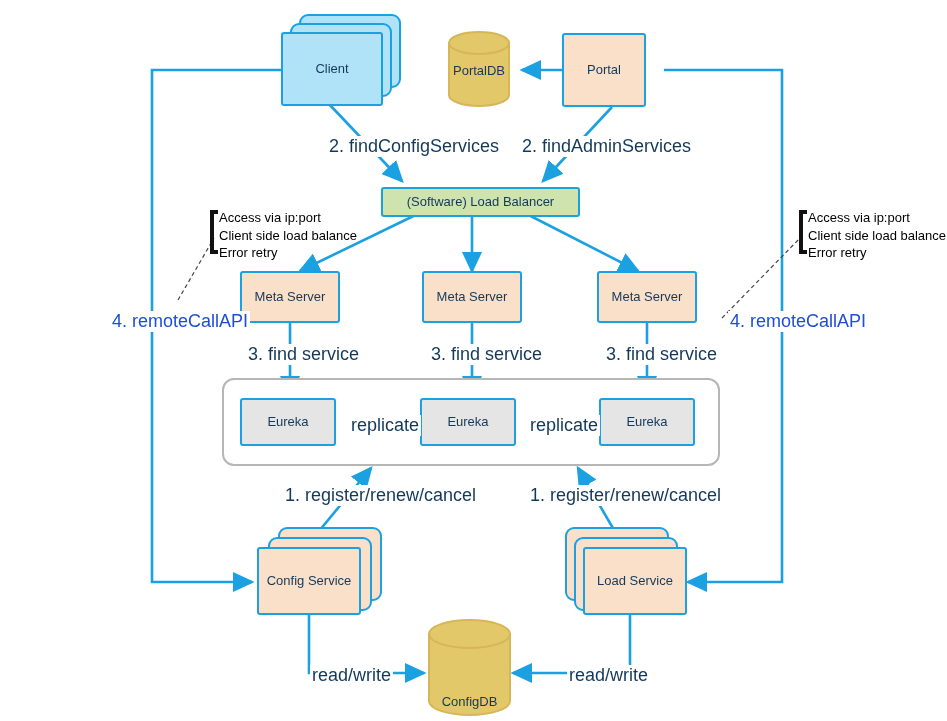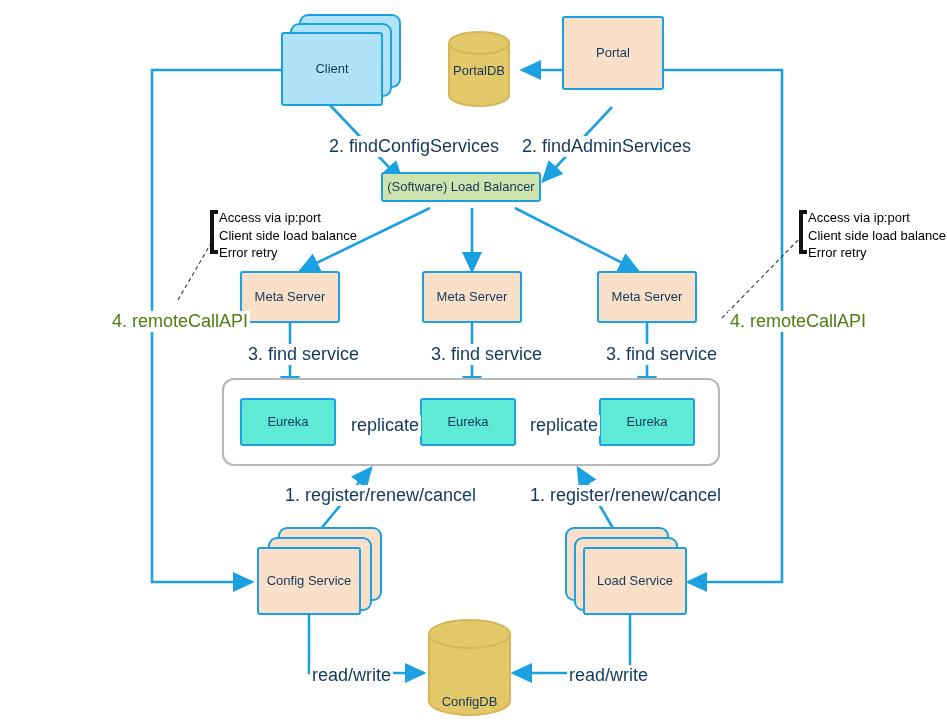--- a/index.html
+++ b/index.html
@@ -34,21 +34,21 @@
     font-size: 13px;
     color: #12395b;
     line-height: 1.25;
     border-radius: 3px;
     border: 2px solid #1ba1e2;
     z-index: 5;
   }
   .node.blue   { background: #b0e3f7; }
   .node.peach  { background: #fbe0c9; }
   .node.green  { background: #cfe3ae; }
-  .node.yellow { background: #5eead4; }
+  .node.yellow { background: #e5e5e5; }
 
   .stack-shadow {
     position: absolute;
     box-sizing: border-box;
     border-radius: 9px;
     border: 2px solid #1ba1e2;
     z-index: 3;
   }
   .stack-shadow.blue  { background: #b0e3f7; }
   .stack-shadow.peach { background: #fbe0c9; }
@@ -78,21 +78,21 @@
 
   .edge-label {
     position: absolute;
     font-size: 18px;
     color: #12395b;
     white-space: nowrap;
     background: #ffffff;
     padding: 0 2px;
     z-index: 8;
   }
-  .edge-label.dark { color: #4d7c0f; }
+  .edge-label.dark { color: #1d4ed8; }
 
   .note {
     position: absolute;
     font-size: 13px;
     color: #000000;
     line-height: 1.35;
     white-space: nowrap;
     z-index: 8;
   }
   .note-bracket {
@@ -166,25 +166,25 @@
   </div>
 
   <div class="cyl" style="left:448px; top:31px; width:62px; height:98px;">
     <svg width="62" height="76" viewBox="0 0 62 76">
       <path d="M1,12 L1,64 A30,11 0 0 0 61,64 L61,12 z" fill="#e3c86a" stroke="#d6b656" stroke-width="2"></path>
       <ellipse cx="31" cy="12" rx="30" ry="11" fill="#e3c86a" stroke="#d6b656" stroke-width="2"></ellipse>
     </svg>
     <div class="cyl-label" style="top:32px;">PortalDB</div>
   </div>
 
-  <div class="node peach" style="left:562px; top:16px; width:102px; height:74px;">
+  <div class="node peach" style="left:562px; top:33px; width:84px; height:74px;">
     <span>Portal</span>
   </div>
 
-  <div class="node green" style="left:381px; top:172px; width:160px; height:30px;">
+  <div class="node green" style="left:381px; top:187px; width:199px; height:30px;">
     <span>(Software) Load Balancer</span>
   </div>
 
   <div class="node peach" style="left:240px; top:271px; width:100px; height:52px;">
     <span>Meta Server</span>
   </div>
   <div class="node peach" style="left:422px; top:271px; width:100px; height:52px;">
     <span>Meta Server</span>
   </div>
   <div class="node peach" style="left:597px; top:271px; width:100px; height:52px;">

